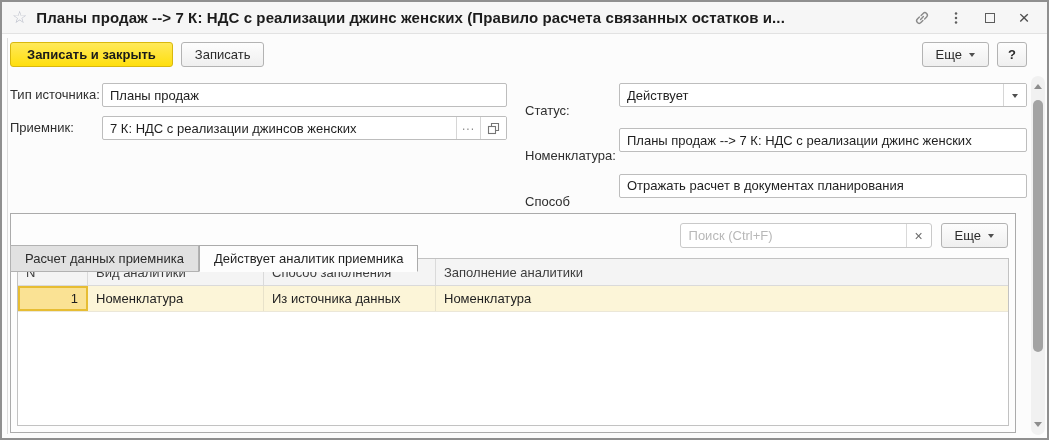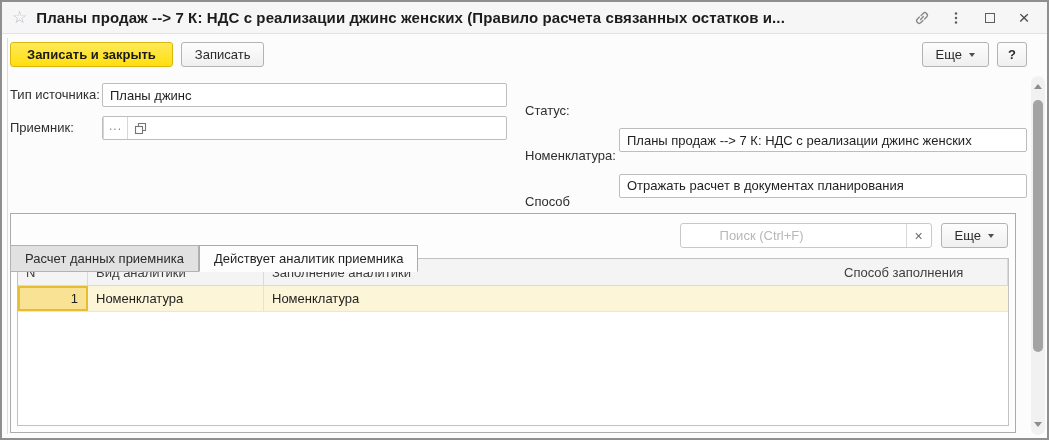--- a/index.html
+++ b/index.html
@@ -42,21 +42,21 @@
   
   .tabs { display:flex; padding:10px 31px 0 8px; position:relative; z-index:2; }
   .tab { height:27px; padding:0 14px; display:flex; align-items:center; cursor:pointer; margin-bottom:-1px; }
   .tab.inactive { background:#e1e1e1; border:1px solid #b2b2b2; color:#2b2b2b; }
   .tab.active { background:#fdfdfd; border:1px solid #ababab; border-bottom:1px solid #fdfdfd; }
 
   
   .panel { position:absolute; left:8px; right:31px; top:211px; bottom:5px; border:1px solid #ababab; background:#fdfdfd; }
   .panel-toolbar { position:absolute; top:9px; right:7px; display:flex; align-items:center; gap:9px; }
   .search { width:252px; height:25px; border:1px solid #c9c9c9; border-radius:3px; background:#fff; display:flex; align-items:center; overflow:hidden; }
-  .search input { flex:1; min-width:0; border:none; outline:none; padding:0 8px; font-size:13px; font-family:inherit; color:#222; background:transparent;margin-left:31px; }
+  .search input { flex:1; min-width:0; border:none; outline:none; padding:0 8px; font-size:13px; font-family:inherit; color:#222; background:transparent; }
   .search input::placeholder { color:#b8b8b8; }
   .search .clear { width:25px; height:100%; display:flex; align-items:center; justify-content:center; border-left:1px solid #d9d9d9; color:#6a6a6a; font-size:14px; cursor:pointer; }
 
   
   .grid { position:absolute; left:6px; right:6px; top:44px; bottom:6px; border:1px solid #c2c2c2; background:#fff; overflow:hidden; }
   .g-head { display:flex; height:27px; background:#f4f4f4; border-bottom:1px solid #dadada; }
   .th { padding:0 8px; display:flex; align-items:center; color:#3d3d3d; border-right:1px solid #dadada; white-space:nowrap; overflow:hidden; }
   .g-row { display:flex; height:26px; background:#fcf5d8; border-bottom:1px solid #ebe7d8; cursor:pointer; }
   .td { padding:0 8px; display:flex; align-items:center; border-right:1px solid #e8e2ca; white-space:nowrap; overflow:hidden; }
   .c-n { width:70px; flex-shrink:0; }
@@ -120,39 +120,46 @@
     <button class="btn btn-help">
       <span>?</span>
     </button>
   </div>
 
   <div class="form">
     <div class="col-left">
       <div class="frow">
         <div class="flabel">Тип источника:</div>
         <div class="fbox">
-          <div class="fval">Планы джинс</div>
+          <div class="fval">Планы продаж</div>
         </div>
       </div>
       <div class="frow">
         <div class="flabel">Приемник:</div>
         <div class="fbox">
+          <div class="fval">7 К: НДС с реализации джинсов женских</div>
           <span class="in-btn dots">...</span>
           <span class="in-btn openb">
             <svg width="13" height="13" viewBox="0 0 13 13" fill="none" stroke="#757575" stroke-width="1.1">
               <rect x="1.5" y="4.5" width="7" height="7"></rect>
               <path d="M4.5 4.5v-3h7v7h-3"></path>
             </svg>
           </span>
         </div>
       </div>
     </div>
     <div class="col-right">
       <div class="frow">
         <div class="flabel">Статус:</div>
+        <div class="fbox">
+          <div class="fval">Действует</div>
+          <span class="in-btn dd">
+              <span class="caret"></span>
+            </span>
+        </div>
       </div>
       <div class="frow">
         <div class="flabel">Номенклатура:</div>
         <div class="fbox">
           <div class="fval">Планы продаж --&gt; 7 К: НДС с реализации джинс женских</div>
         </div>
       </div>
       <div class="frow">
         <div class="flabel">Способ применения:</div>
         <div class="fbox">
@@ -180,26 +187,27 @@
       <button class="btn">
         <span>Еще</span>
         <span class="caret"></span>
       </button>
     </div>
 
     <div class="grid">
       <div class="g-head">
         <div class="th c-n">N</div>
         <div class="th c-vid">Вид аналитики</div>
+        <div class="th c-sp">Способ заполнения</div>
         <div class="th c-fill">Заполнение аналитики</div>
-        <div class="th c-sp">Способ заполнения</div>
       </div>
       <div class="g-row">
         <div class="td c-n current">1</div>
         <div class="td c-vid">Номенклатура</div>
+        <div class="td c-sp">Из источника данных</div>
         <div class="td c-fill">Номенклатура</div>
       </div>
     </div>
   </div>
 
   <div class="hairline"></div>
 
   <div class="vscroll">
     <div class="sb-arrow up"></div>
     <div class="sb-thumb"></div>

